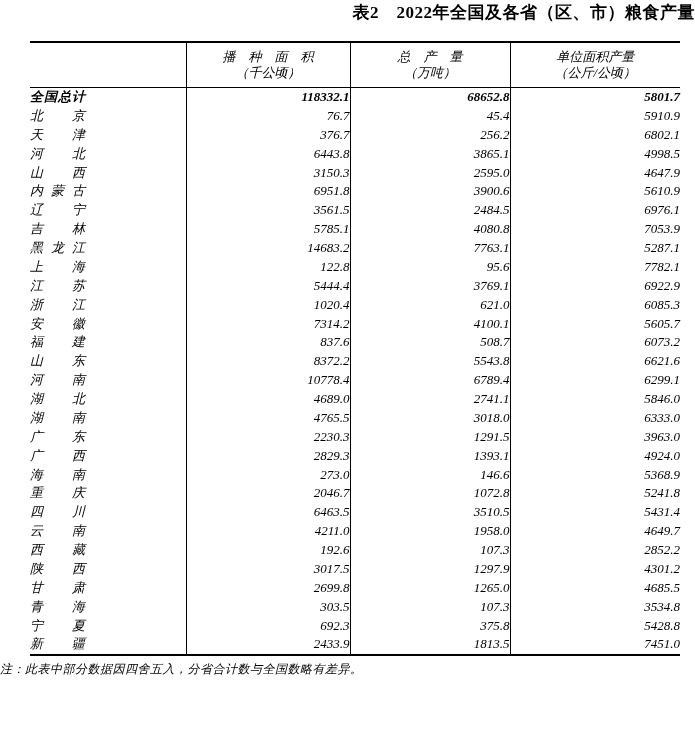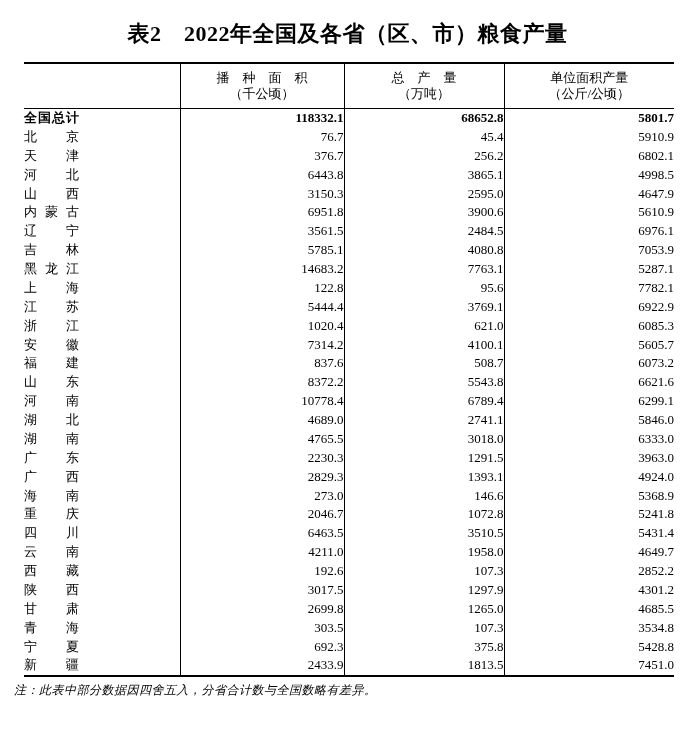--- a/index.html
+++ b/index.html
@@ -10,35 +10,36 @@
     font-family: "Liberation Serif", "DejaVu Serif", serif;
   }
   .page {
     position: relative;
     width: 695px;
     height: 729px;
     background: #ffffff;
     overflow: hidden;
   }
   .title {
-    padding-top: 23px;
-    text-align: center;
-    font-size: 22px;
+    padding-top: 2px;
+    text-align: right;
+    font-size: 17px;
     font-weight: bold;
     letter-spacing: 0.5px;
     line-height: 22px;
   }
   table.grain {
     border-collapse: collapse;
     table-layout: fixed;
-    margin-left: 24px;
+    margin-left: 30px;
     margin-top: 17px;
     width: 650px;
     border-top: 2px solid #000;
     border-bottom: 2px solid #000;
+    font-style: italic;
   }
   table.grain th, table.grain td {
     padding: 0;
     margin: 0;
     font-size: 13px;
     vertical-align: middle;
   }
   thead th {
     border-bottom: 1px solid #000;
     height: 44px;
@@ -66,21 +67,20 @@
     -moz-text-align-last: justify;
   }
   td.num {
     text-align: right;
     padding-right: 4px;
   }
   tr.total td {
     font-weight: bold;
   }
   .note {
-    margin-left: 14px;
     margin-top: 5px;
     font-size: 12px;
     font-style: italic;
     letter-spacing: 0.5px;
   }
 </style>
 </head>
 <body>
 
 <div class="page">

